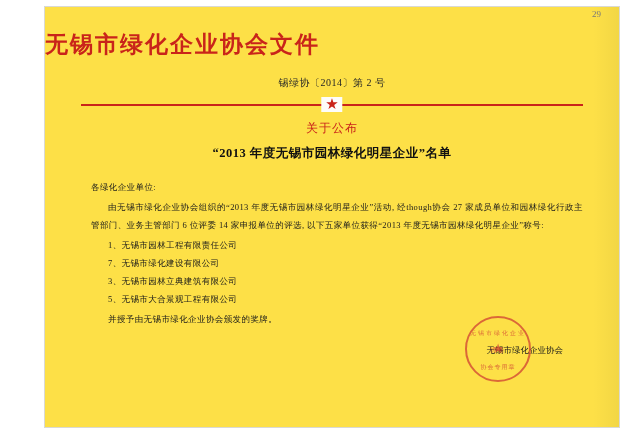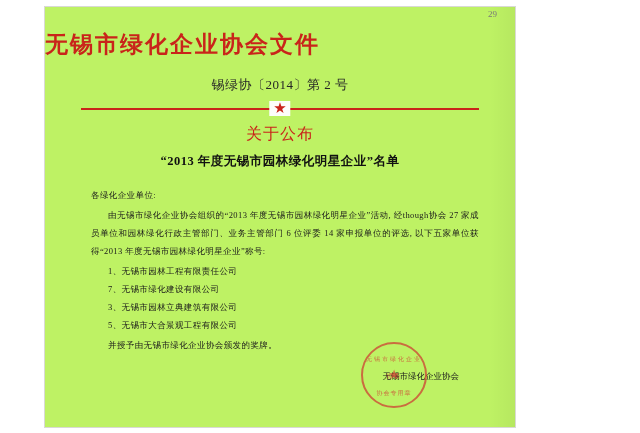--- a/index.html
+++ b/index.html
@@ -13,23 +13,23 @@
     overflow: hidden;
     font-family: "Liberation Serif", serif;
     position: relative;
   }
 
   
   #scan {
     position: absolute;
     left: 44px;
     top: 6px;
-    width: 472px;
+    width: 576px;
     height: 422px;
-    background: #bef264;
+    background: #fde047;
     border: 1px solid #d9d9d4;
     box-sizing: border-box;
     overflow: hidden;
   }
   #scan:before {
     
     content: "";
     position: absolute;
     right: 0; top: 0; bottom: 0;
     width: 26px;
@@ -51,21 +51,21 @@
     color: #c9241a;
     font-size: 23px;
     letter-spacing: 2px;
     font-weight: bold;
     font-family: "DejaVu Sans", sans-serif;
   }
 
   .doc-number {
     margin-top: 16px;
     text-align: center;
-    font-size: 13px;
+    font-size: 10px;
     color: #262626;
     letter-spacing: 0.5px;
   }
 
   .red-rule-wrap {
     position: relative;
     margin: 9px 36px 0 36px;
     height: 12px;
   }
   .red-rule {
@@ -82,21 +82,21 @@
     color: #c9241a;
     font-size: 15px;
     line-height: 15px;
     background: #fdfdfb;
     padding: 0 4px;
   }
 
   .notice-kind {
     margin-top: 9px;
     text-align: center;
-    font-size: 16px;
+    font-size: 12px;
     color: #c9241a;
     letter-spacing: 1px;
   }
 
   .headline {
     margin-top: 8px;
     text-align: center;
     font-size: 12.5px;
     font-weight: bold;
     color: #111;

